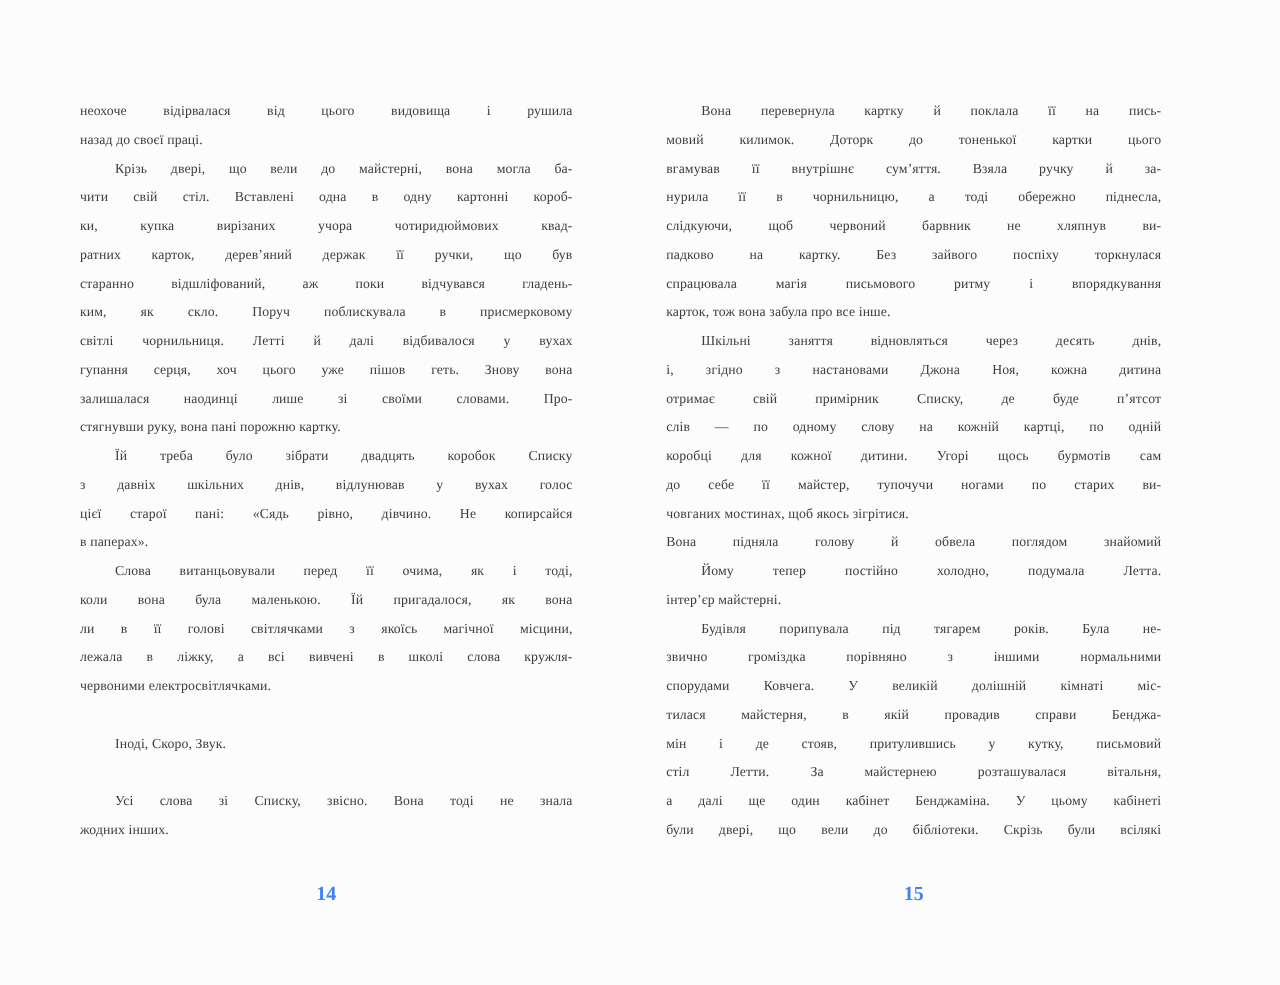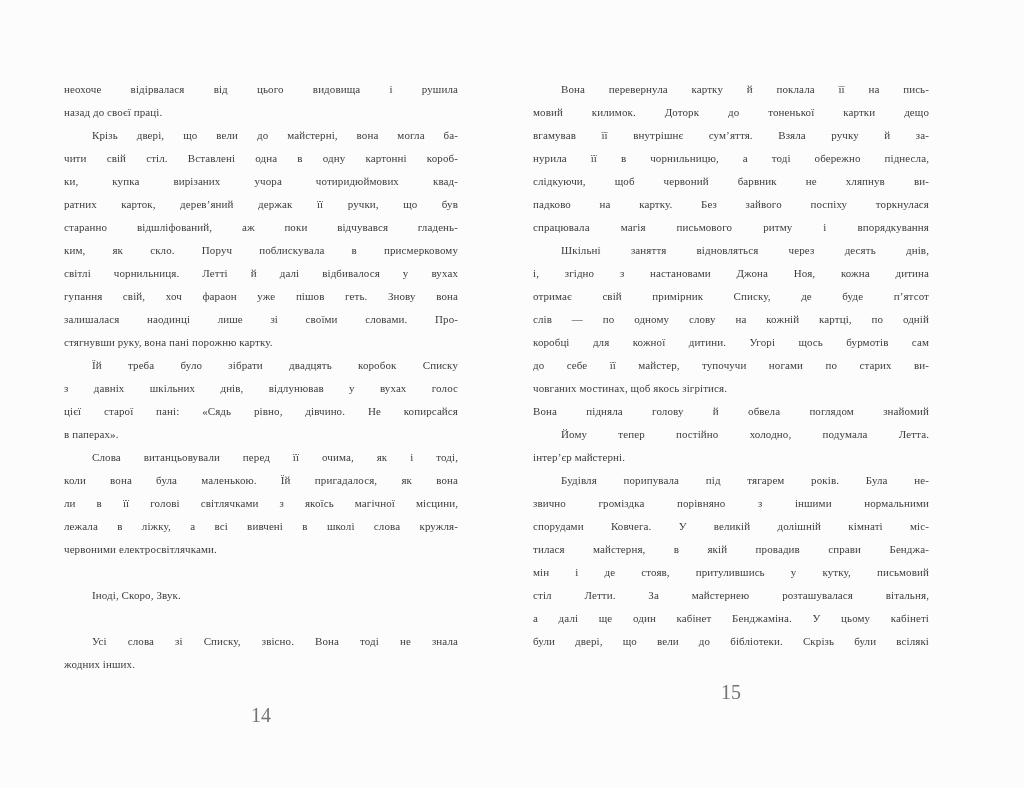--- a/index.html
+++ b/index.html
@@ -32,41 +32,42 @@
     white-space: nowrap;
     letter-spacing: 0.1px;
   }
   .ln.end { text-align-last: left; }
   .ln.ind { text-indent: 28px; }
   .ln.it  { }
   .ln.blank { height: 23px; }
   .page-number {
     margin-top: 28px;
     text-align: center;
-    font-size: 20px;
+    font-size: 16px;
     line-height: 23px;
-    color: #737373;
+    color: #3b82f6;
+    font-weight: bold;
   }
 </style>
 </head>
 <body>
 
 <div class="spread">
   <div class="page left">
     <div class="text-block">
         <div class="ln">неохоче відірвалася від цього видовища і рушила</div>
         <div class="ln end">назад до своєї праці.</div>
         <div class="ln ind">Крізь двері, що вели до майстерні, вона могла ба-</div>
         <div class="ln">чити свій стіл. Вставлені одна в одну картонні короб-</div>
         <div class="ln">ки, купка вирізаних учора чотиридюймових квад-</div>
         <div class="ln">ратних карток, дерев’яний держак її ручки, що був</div>
         <div class="ln">старанно відшліфований, аж поки відчувався гладень-</div>
         <div class="ln">ким, як скло. Поруч поблискувала в присмерковому</div>
         <div class="ln">світлі чорнильниця. Летті й далі відбивалося у вухах</div>
-        <div class="ln">гупання свій, хоч фараон уже пішов геть. Знову вона</div>
+        <div class="ln">гупання серця, хоч цього уже пішов геть. Знову вона</div>
         <div class="ln">залишалася наодинці лише зі своїми словами. Про-</div>
         <div class="ln end">стягнувши руку, вона пані порожню картку.</div>
         <div class="ln ind">Їй треба було зібрати двадцять коробок Списку</div>
         <div class="ln">з давніх шкільних днів, відлунював у вухах голос</div>
         <div class="ln">цієї старої пані: «Сядь рівно, дівчино. Не копирсайся</div>
         <div class="ln end">в паперах».</div>
         <div class="ln ind">Слова витанцьовували перед її очима, як і тоді,</div>
         <div class="ln">коли вона була маленькою. Їй пригадалося, як вона</div>
         <div class="ln">ли в її голові світлячками з якоїсь магічної місцини,</div>
         <div class="ln">лежала в ліжку, а всі вивчені в школі слова кружля-</div>
@@ -75,26 +76,27 @@
         <div class="ln ind it end">Іноді, Скоро, Звук.</div>
         <div class="ln blank"></div>
         <div class="ln ind">Усі слова зі Списку, звісно. Вона тоді не знала</div>
         <div class="ln end">жодних інших.</div>
       </div>
     <div class="page-number">14</div>
   </div>
   <div class="page right">
     <div class="text-block">
         <div class="ln ind">Вона перевернула картку й поклала її на пись-</div>
-        <div class="ln">мовий килимок. Доторк до тоненької картки дещо</div>
+        <div class="ln">мовий килимок. Доторк до тоненької картки цього</div>
         <div class="ln">вгамував її внутрішнє сум’яття. Взяла ручку й за-</div>
         <div class="ln">нурила її в чорнильницю, а тоді обережно піднесла,</div>
         <div class="ln">слідкуючи, щоб червоний барвник не хляпнув ви-</div>
         <div class="ln">падково на картку. Без зайвого поспіху торкнулася</div>
         <div class="ln">спрацювала магія письмового ритму і впорядкування</div>
+        <div class="ln end">карток, тож вона забула про все інше.</div>
         <div class="ln ind">Шкільні заняття відновляться через десять днів,</div>
         <div class="ln">і, згідно з настановами Джона Ноя, кожна дитина</div>
         <div class="ln">отримає свій примірник Списку, де буде п’ятсот</div>
         <div class="ln">слів — по одному слову на кожній картці, по одній</div>
         <div class="ln">коробці для кожної дитини. Угорі щось бурмотів сам</div>
         <div class="ln">до себе її майстер, тупочучи ногами по старих ви-</div>
         <div class="ln end">човганих мостинах, щоб якось зігрітися.</div>
         <div class="ln">Вона підняла голову й обвела поглядом знайомий</div>
         <div class="ln ind">Йому тепер постійно холодно, подумала Летта.</div>
         <div class="ln end">інтер’єр майстерні.</div>

